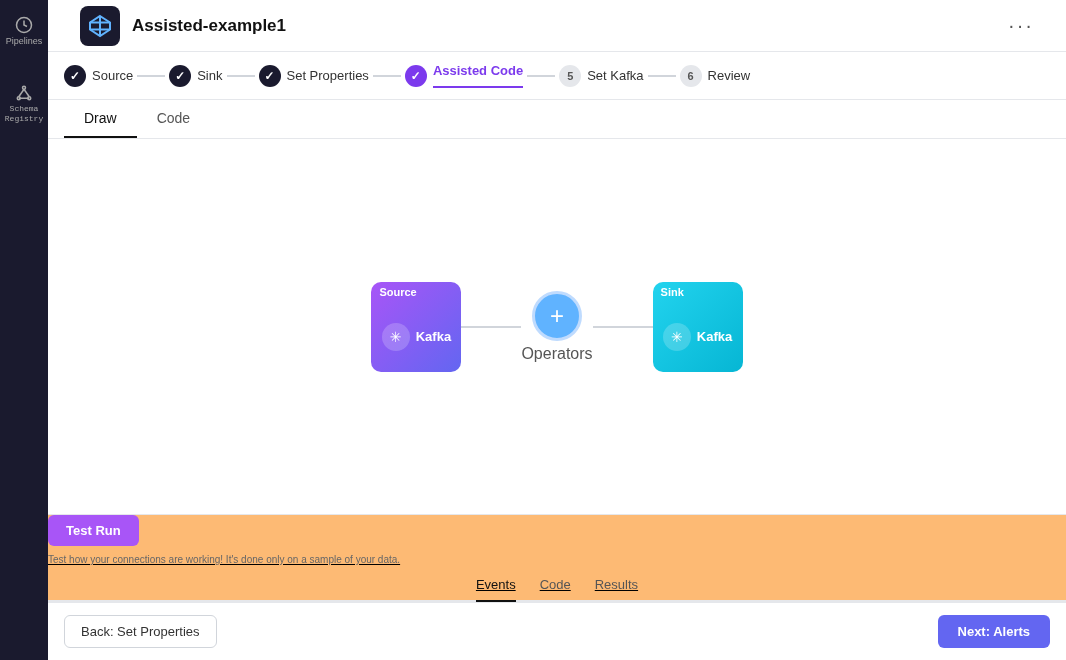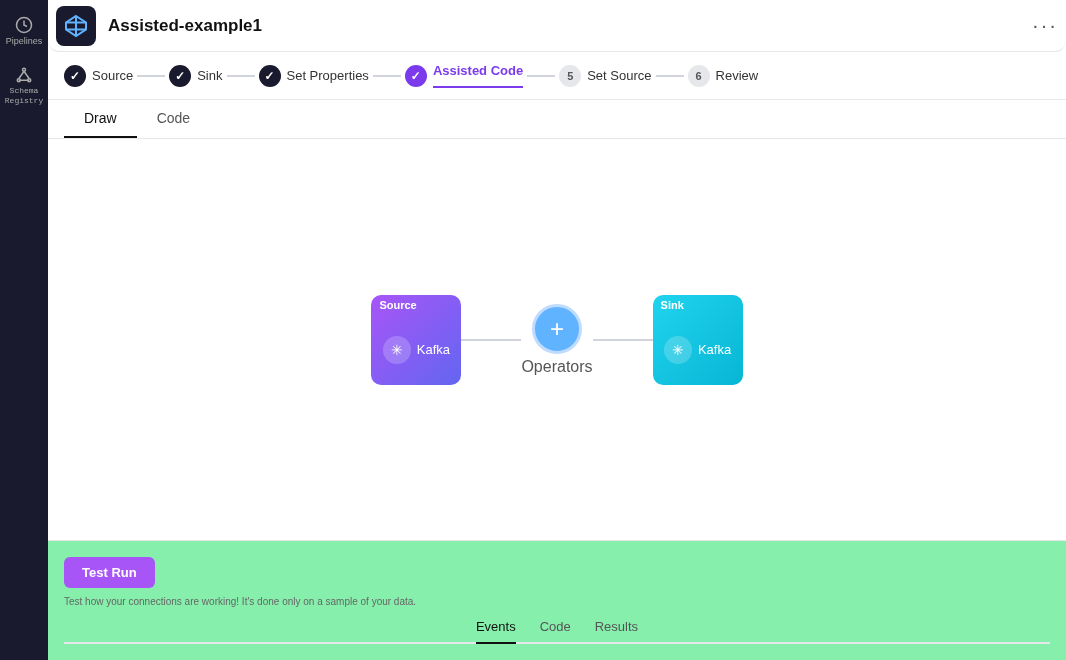--- a/index.html
+++ b/index.html
@@ -5,21 +5,21 @@
     * { box-sizing: border-box; margin: 0; padding: 0; }
     body { font-family: -apple-system, BlinkMacSystemFont, 'Segoe UI', sans-serif; background: #fff; display: flex; height: 660px; overflow: hidden; }
 
     
     .sidebar {
       width: 48px;
       background: #1a1a2e;
       display: flex;
       flex-direction: column;
       padding-top: 8px;
-      gap: 4px;
+      gap: 22px;
       flex-shrink: 0;
     }
     .sidebar-item {
       display: flex;
       flex-direction: column;
       align-items: center;
       color: #aaa;
       font-size: 9px;
       padding: 8px 4px;
       cursor: pointer;
@@ -34,25 +34,24 @@
       flex: 1;
       display: flex;
       flex-direction: column;
       overflow: hidden;
     }
 
     
     .topbar {
       display: flex;
       align-items: center;
-      padding: 0 8px;
+      padding: 0 32px;
       height: 52px;
       border-bottom: 1px solid #e5e7eb;
       gap: 12px;
-      border-radius: 11px;
     }
     .app-icon {
       width: 40px;
       height: 40px;
       background: #1a1a2e;
       border-radius: 8px;
       display: flex;
       align-items: center;
       justify-content: center;
     }
@@ -166,21 +165,21 @@
       font-weight: 600;
       color: #fff;
     }
     .node-body {
       flex: 1;
       display: flex;
       align-items: center;
       justify-content: center;
       gap: 6px;
     }
-    .node-label { color: #fff; font-size: 13px; font-weight: 400; }
+    .node-label { color: #fff; font-size: 13px; font-weight: 700; }
 
     
     .node-sink {
       width: 90px;
       height: 90px;
       background: linear-gradient(135deg, #22d3ee, #06b6d4);
       border-radius: 10px;
       display: flex;
       flex-direction: column;
       overflow: hidden;
@@ -226,22 +225,22 @@
       display: flex;
       align-items: center;
       justify-content: center;
       color: #fff;
       font-size: 14px;
     }
 
     
     .bottom-section {
       border-top: 1px solid #e5e7eb;
-      padding: 16px;
-      background: #86efac;
+      background: #fdba74;
+      text-decoration: underline;
     }
     .test-run-btn {
       background: #a855f7;
       color: #fff;
       border: none;
       padding: 8px 18px;
       border-radius: 6px;
       font-size: 13px;
       font-weight: 600;
       cursor: pointer;
@@ -372,21 +371,21 @@
         <span class="checkmark-icon">✓</span>
       </div>
       <span class="step-label active">Assisted Code</span>
     </div>
     <div class="step-separator"></div>
 
     <div class="step">
       <div class="step-circle numbered">
         <span>5</span>
       </div>
-      <span class="step-label">Set Source</span>
+      <span class="step-label">Set Kafka</span>
     </div>
     <div class="step-separator"></div>
 
     <div class="step">
       <div class="step-circle numbered">
         <span>6</span>
       </div>
       <span class="step-label">Review</span>
     </div>
   </div>
@@ -430,14 +429,18 @@
   <div class="bottom-section">
     <button class="test-run-btn">Test Run</button>
     <p class="test-run-description">Test how your connections are working! It's done only on a sample of your data.</p>
     <div class="bottom-tabs">
       <div class="bottom-tab active">Events</div>
       <div class="bottom-tab">Code</div>
       <div class="bottom-tab">Results</div>
     </div>
   </div>
 
+  <div class="footer">
+    <button class="btn-back">Back: Set Properties</button>
+    <button class="btn-next">Next: Alerts</button>
+  </div>
 
 </div>
 
 </body></html>

